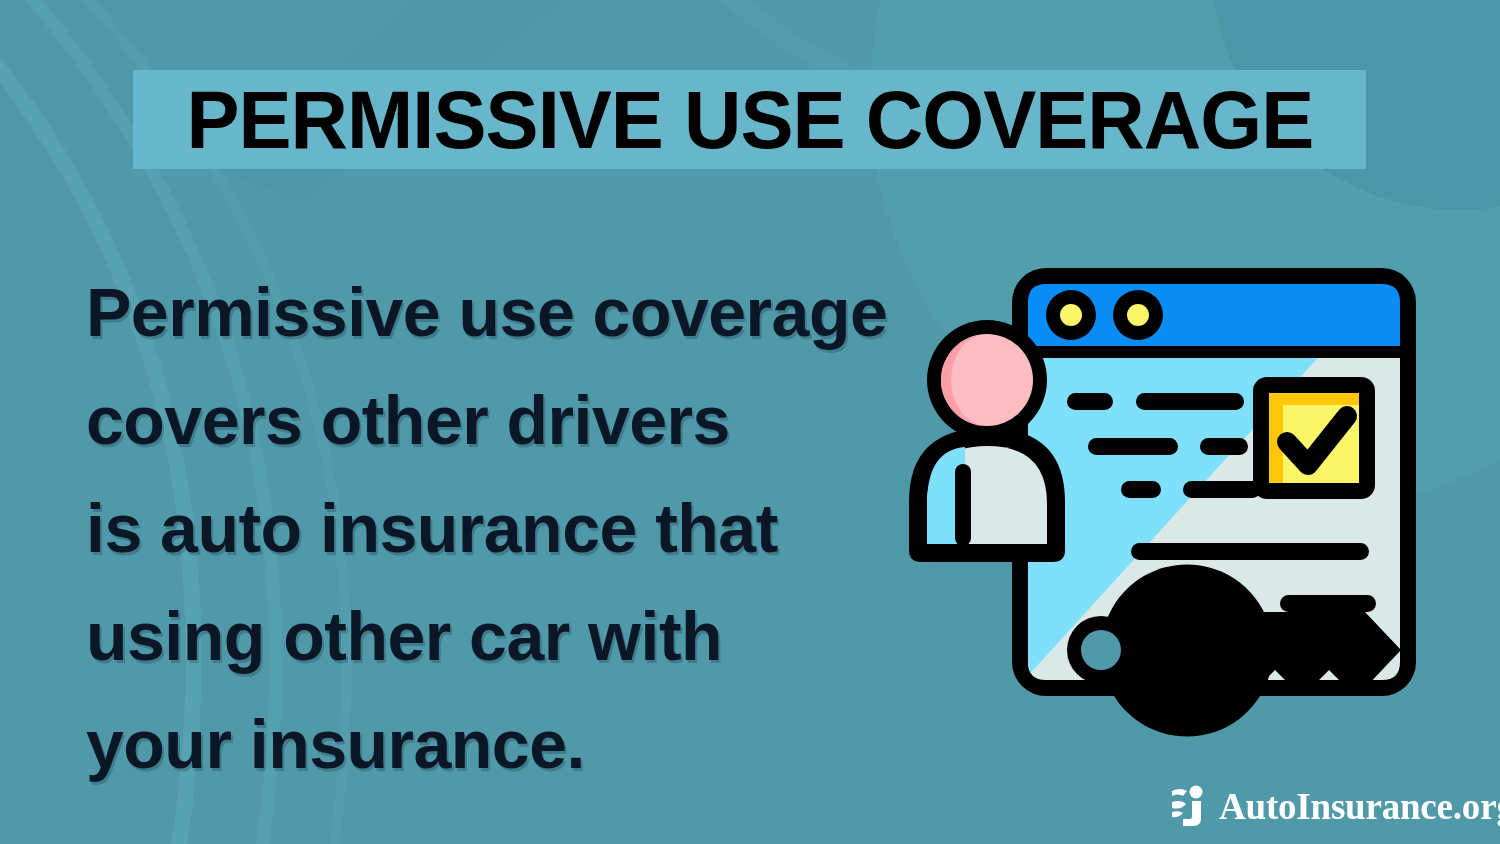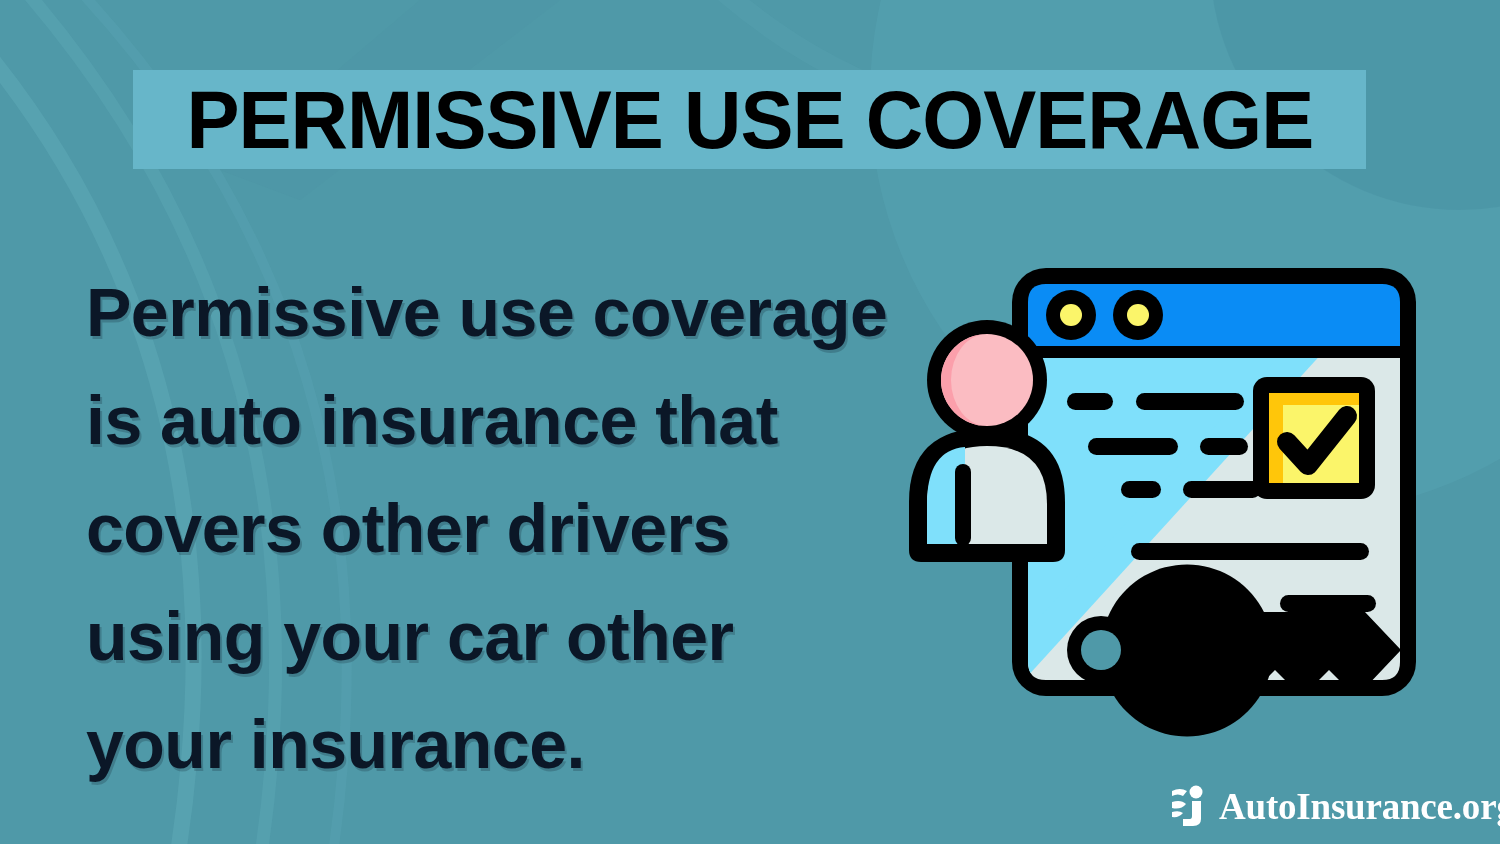--- a/index.html
+++ b/index.html
@@ -110,23 +110,23 @@
       <path d="M 420 0 L 560 0 L 300 200 L 220 170 Z" fill="#4d96a6" opacity="0.5"></path>
     </svg>
   </div>
 
   <div class="title-wrap">
     <div class="title-text">PERMISSIVE USE COVERAGE</div>
   </div>
 
   <div class="body-copy">
     <div class="body-line">Permissive use coverage</div>
+    <div class="body-line">covers other drivers</div>
     <div class="body-line">is auto insurance that</div>
-    <div class="body-line">covers other drivers</div>
-    <div class="body-line">using your car other</div>
+    <div class="body-line">using other car with</div>
     <div class="body-line">your insurance.</div>
   </div>
 
   <div class="illustration">
     <svg class="illus-svg" viewBox="0 0 540 500">
 
       <g>
 
         <rect x="117" y="18" width="404" height="428" rx="34" ry="34" fill="#000000"></rect>
 

